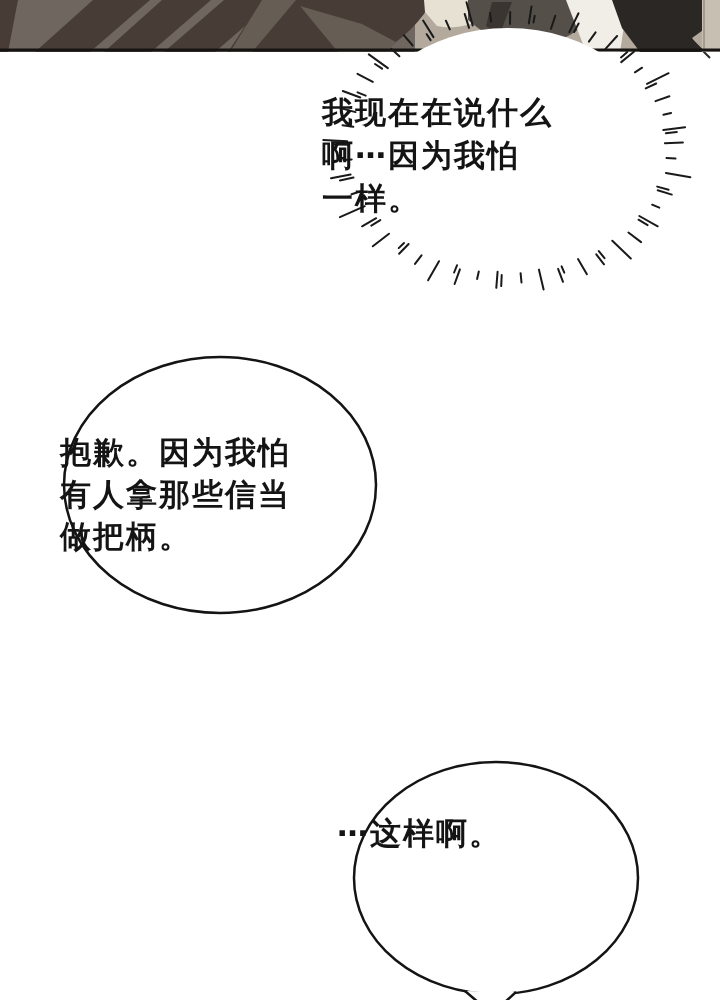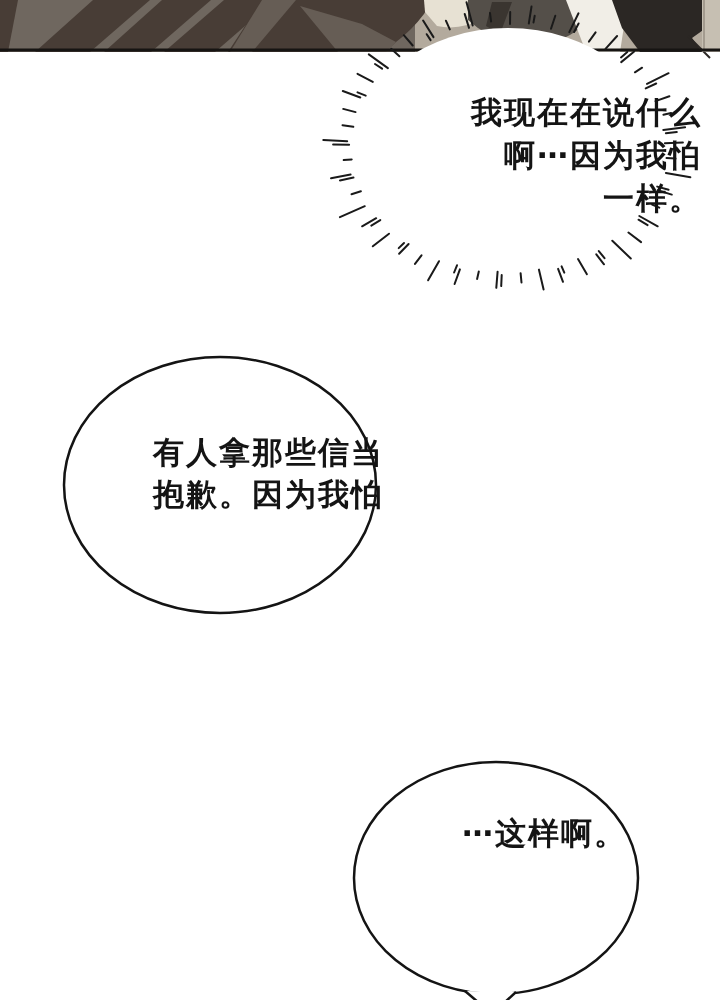--- a/index.html
+++ b/index.html
@@ -20,21 +20,21 @@
   .bubble-text {
     position: absolute;
     color: #141414;
     font-weight: 700;
     text-align: center;
     letter-spacing: 2px;
     line-height: 42px;
     font-size: 31px;
     white-space: nowrap;
   }
-  .bubble-text div { text-align: right; }
+  .bubble-text div { text-align: left; }
   .burst-text   { left: 322px; top: 91px;  width: 380px; line-height: 43px; }
   .apology-text { left: 60px;  top: 432px; width: 324px; }
   .reply-text   { left: 337px; top: 813px; width: 290px; }
 </style>
 </head>
 <body>
 
 <div class="page">
 
   <svg class="art-layer" viewBox="0 0 720 1000" aria-hidden="true">
@@ -156,21 +156,22 @@
     </g>
   </svg>
 
   <div class="bubble-text burst-text">
     <div>我现在在说什么</div>
     <div>啊⋯因为我怕</div>
     <div>一样。</div>
   </div>
 
   <div class="bubble-text apology-text">
+    <div>抱歉。因为我怕</div>
     <div>有人拿那些信当</div>
-    <div>抱歉。因为我怕</div>
+    <div>做把柄。</div>
   </div>
 
   <div class="bubble-text reply-text">
     <div>⋯这样啊。</div>
   </div>
 
 </div>
 
 </body></html>

